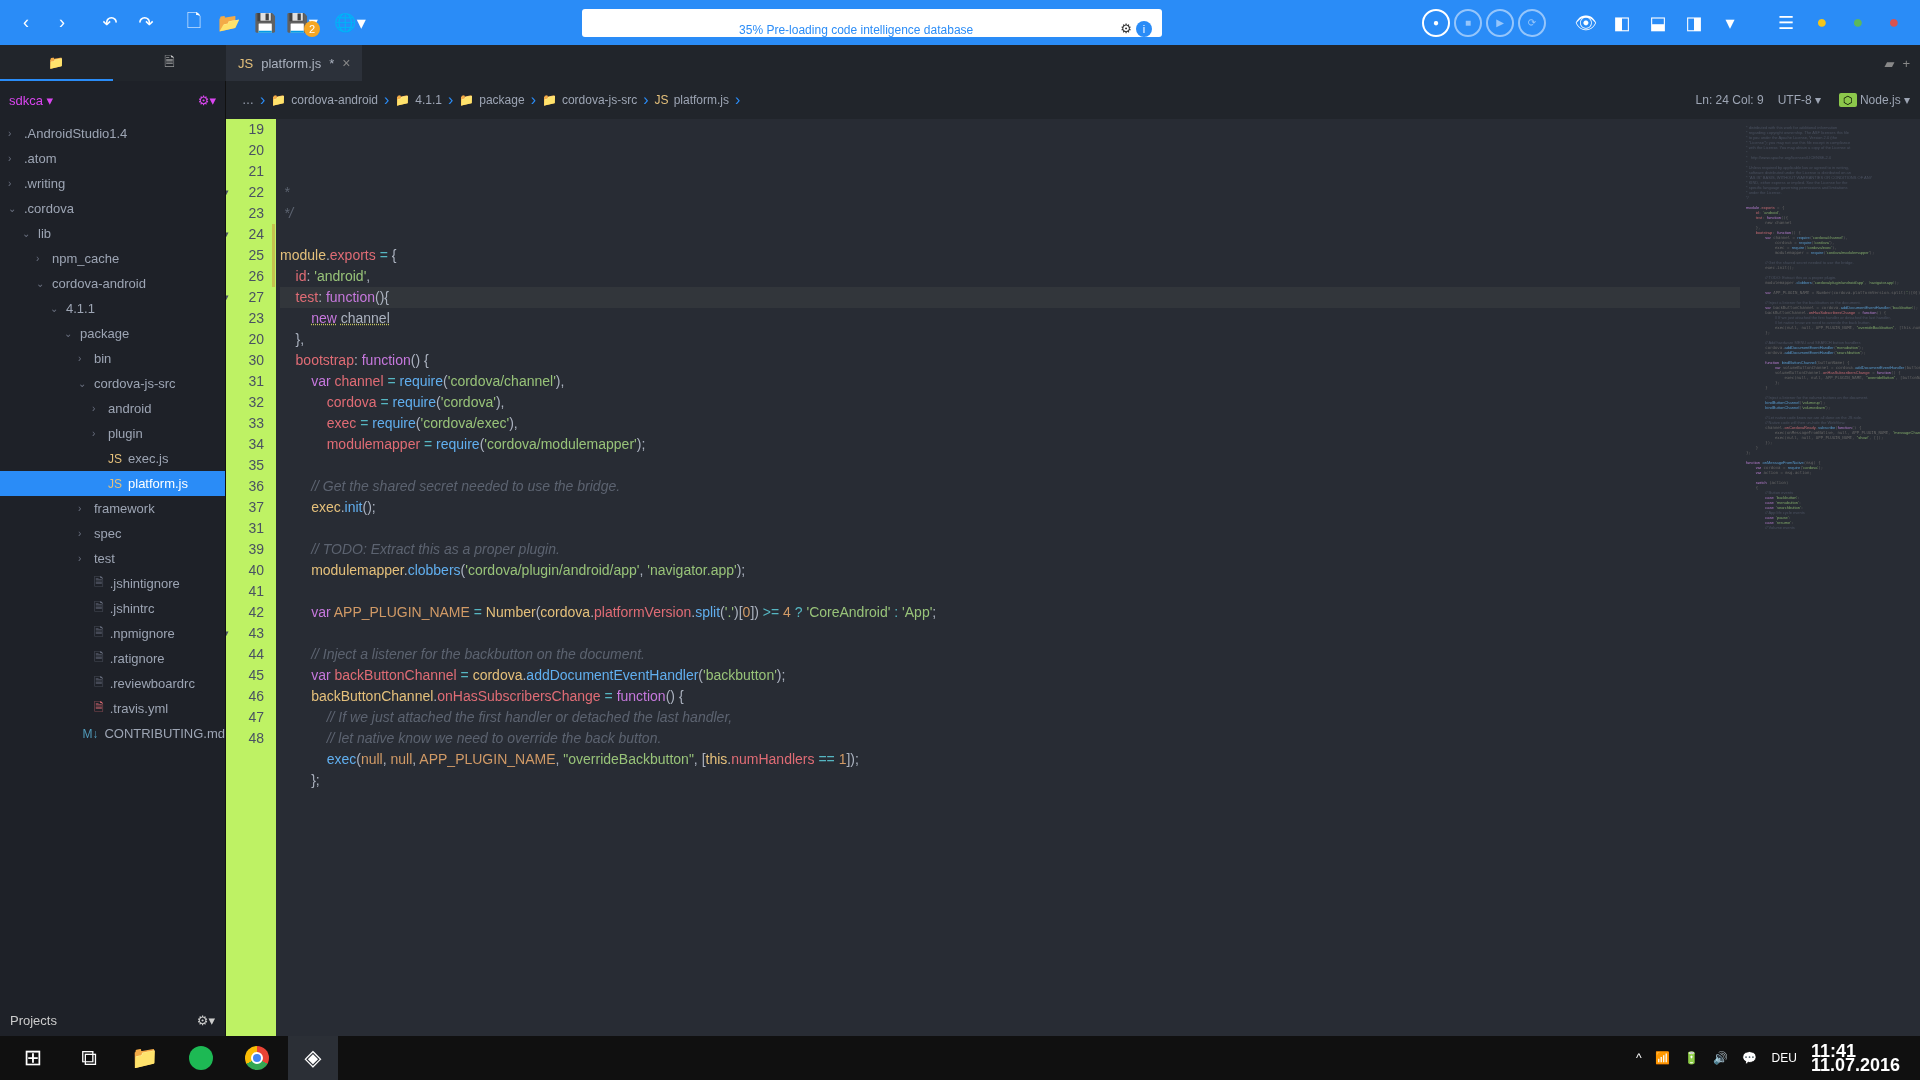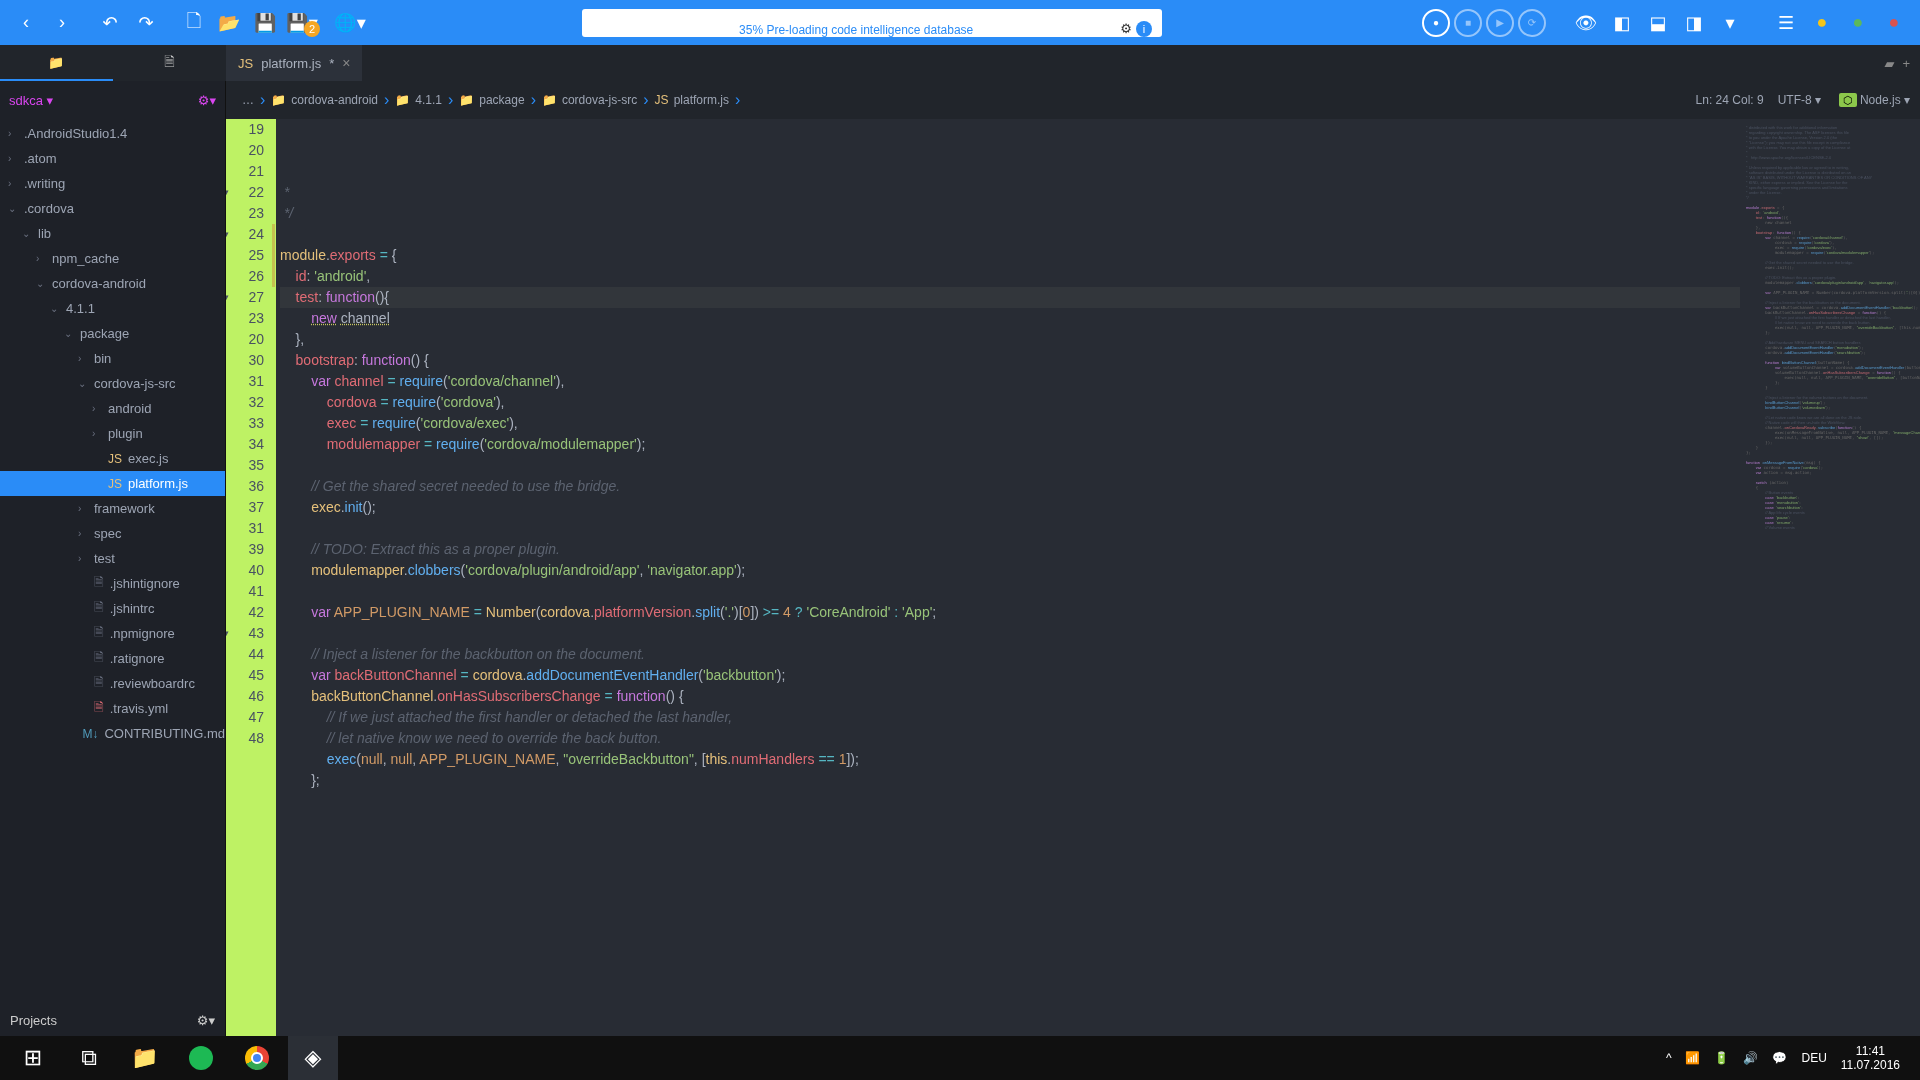--- a/index.html
+++ b/index.html
@@ -88,21 +88,21 @@
 .mm-kw { color:#b77dd0;}
 .mm-str { color:#7fa768;}
 .mm-prop { color:#c06770;}
 .mm-func { color:#5799cc;}
 
 
 .taskbar { position:absolute; bottom:0; left:0; right:0; height:44px; background:#101010; display:flex; align-items:center; padding:0 8px; color:#fff;}
 .taskbar-left { display:flex; align-items:center; gap: 6px; }
 .task-btn { width: 50px; height: 44px; display:flex; align-items:center; justify-content:center; cursor:pointer; font-size:22px;}
 .taskbar-right { margin-left:auto; display:flex; align-items:center; gap:14px; padding-right:12px; font-size:12px;}
-.clock { text-align:center; line-height:14px; font-size:12px;}
+.clock { text-align:left; line-height:14px; font-size:18px;font-weight:bold;}
 .chrome-ic { width:24px;height:24px;border-radius:50%;background:conic-gradient(#ea4335 0 120deg,#34a853 120deg 240deg,#fbbc05 240deg 360deg);position:relative;}
 .chrome-ic::after{content:'';position:absolute;inset:6px;border-radius:50%;background:#4285f4;border:2px solid #fff;}
 .spotify-ic { width:24px;height:24px;border-radius:50%;background:#1db954;}
 </style>
 </head>
 <body>
 
 <div class="toolbar">
   <div class="tb-group">
     <div class="tb-btn">‹</div>

